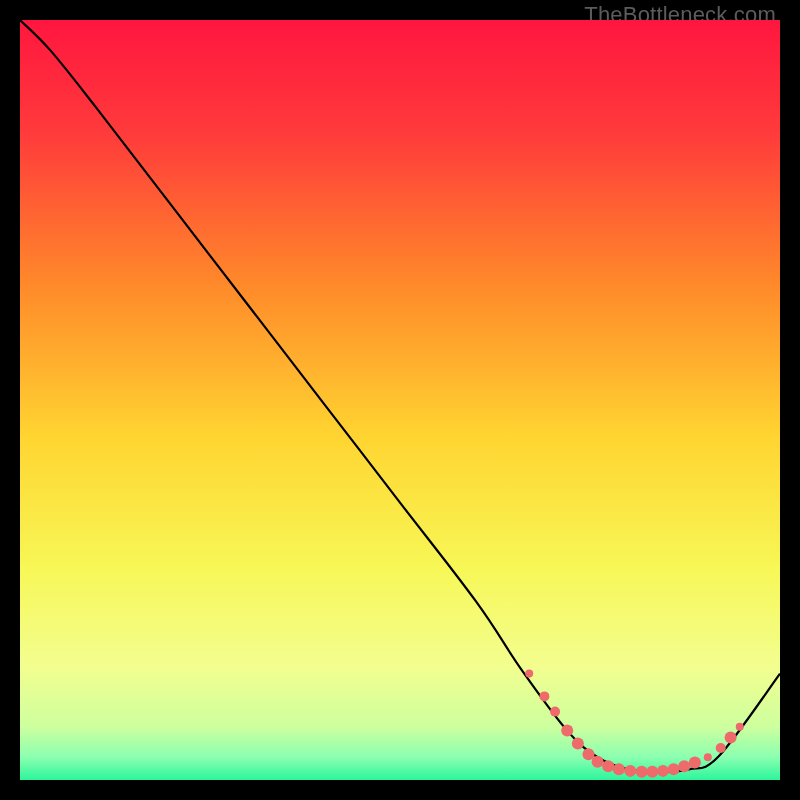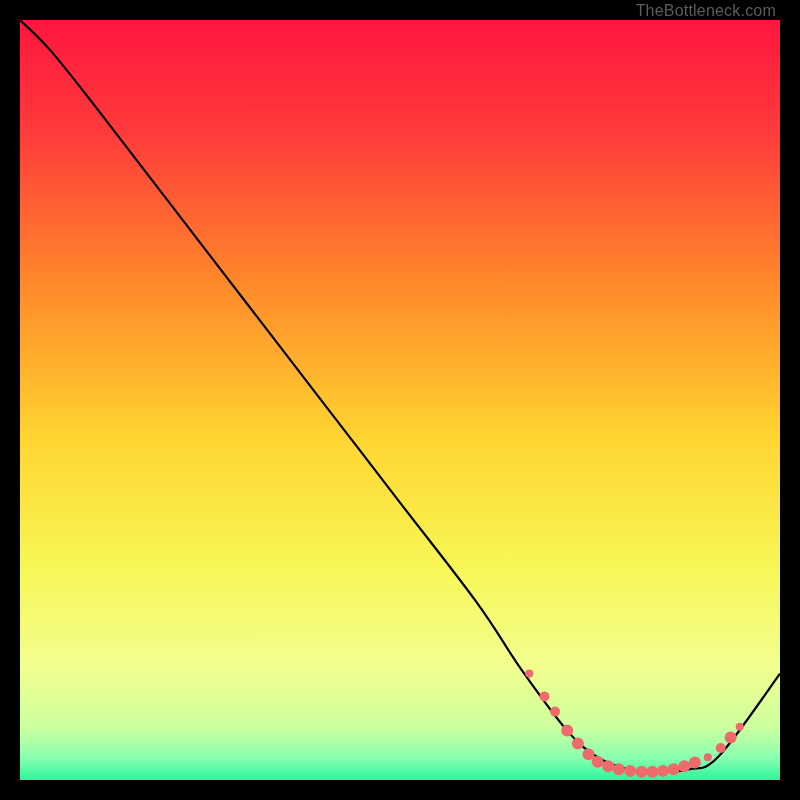--- a/index.html
+++ b/index.html
@@ -24,21 +24,21 @@
     left: 0;
     top: 0;
     width: 760px;
     height: 760px;
   }
   .watermark {
     position: absolute;
     top: 2px;
     right: 24px;
     color: #5c5c5c;
-    font-size: 16px;
+    font-size: 22px;
     font-weight: 500;
     letter-spacing: 0.2px;
     user-select: none;
   }
   svg { display: block; }
 </style>
 </head>
 <body>
 
 <div class="watermark">TheBottleneck.com</div>

